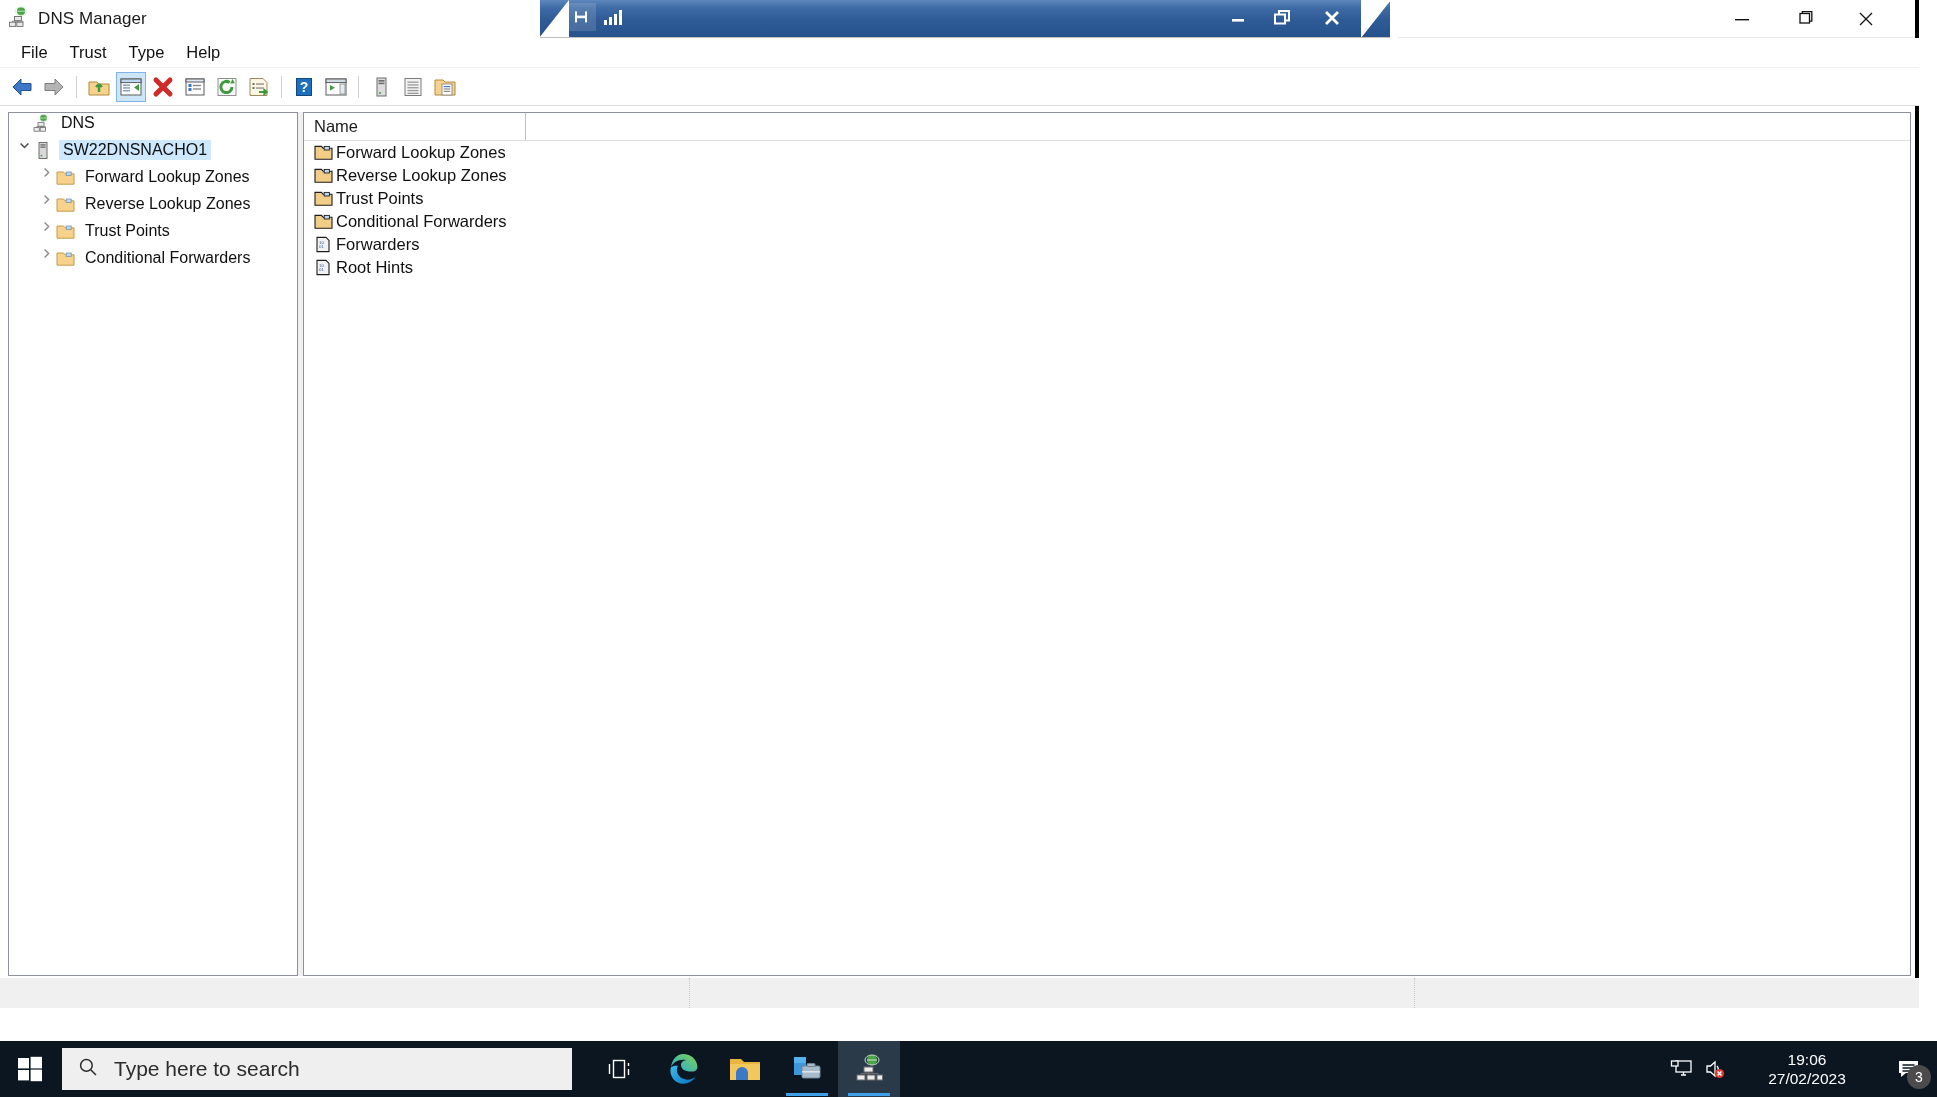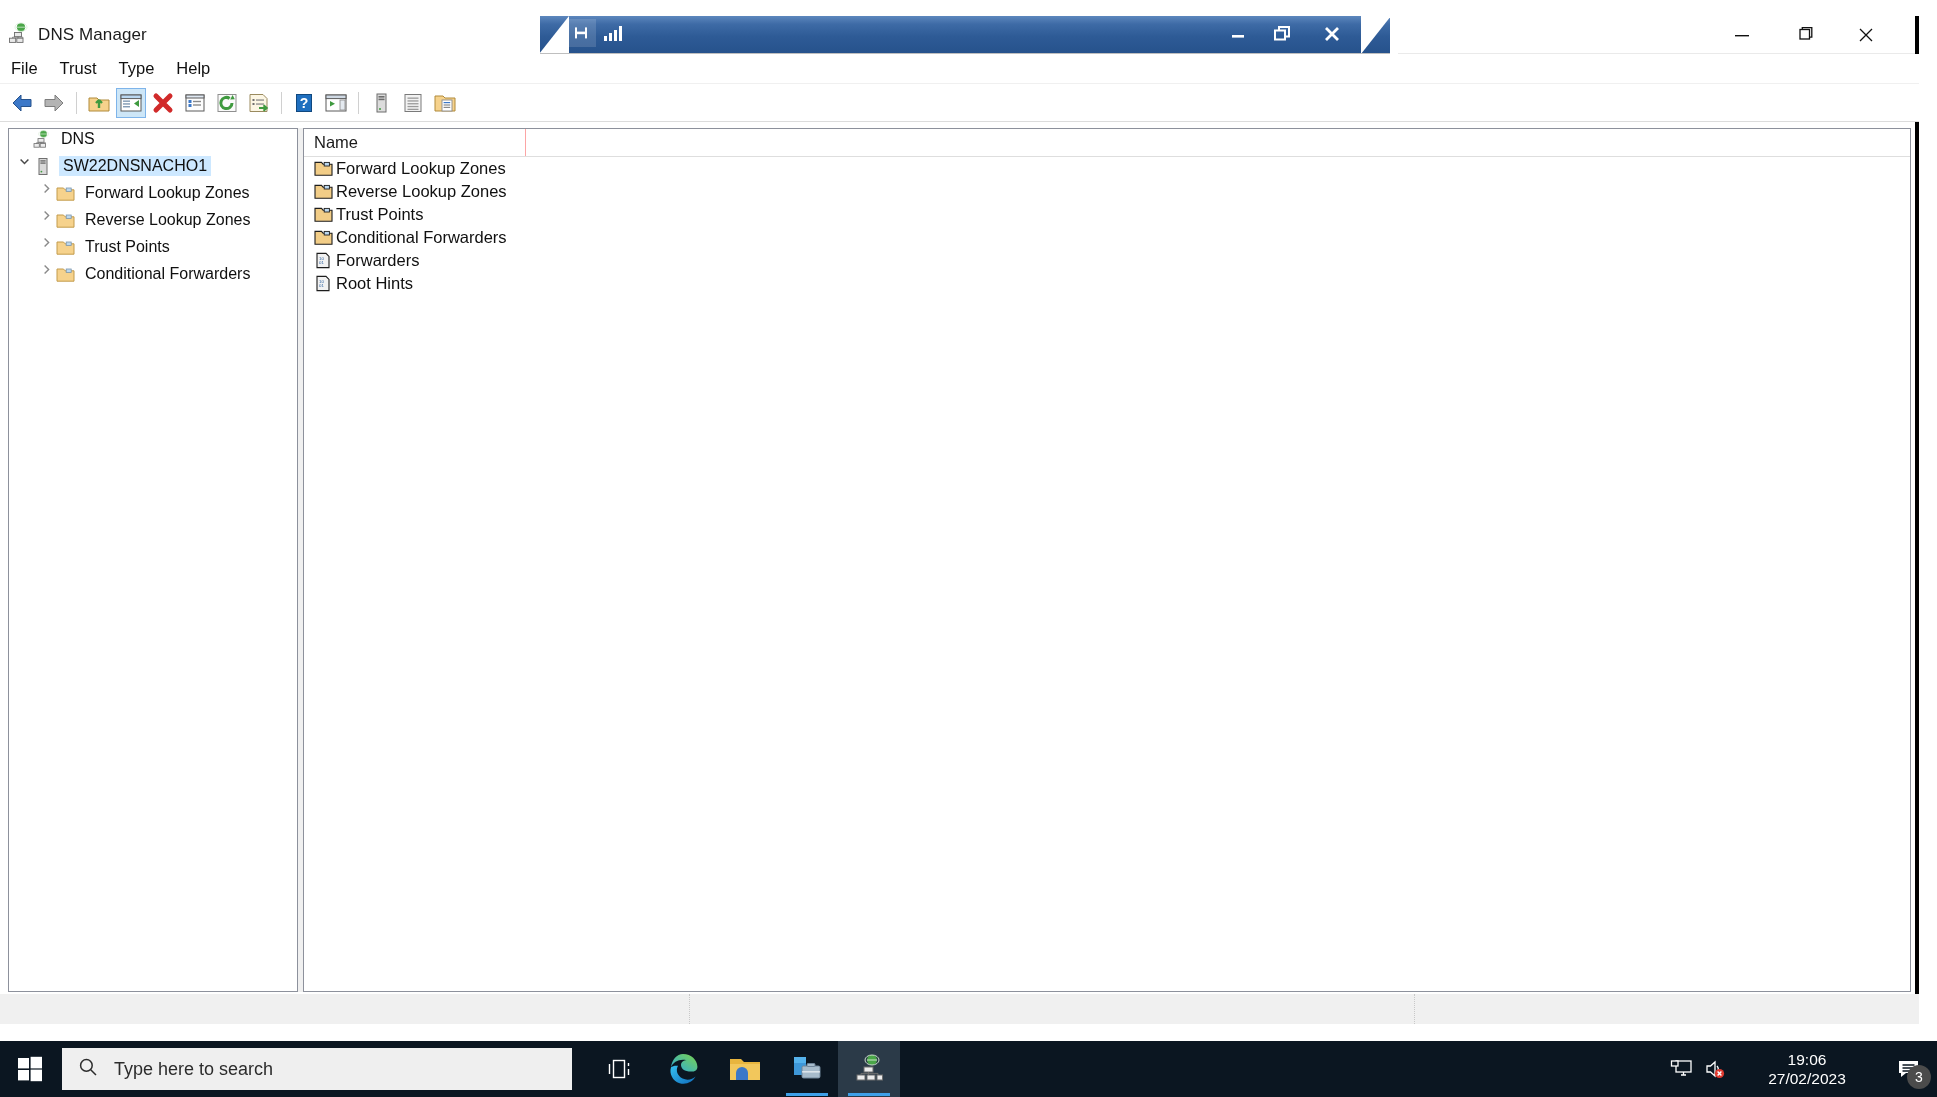--- a/index.html
+++ b/index.html
@@ -13,21 +13,21 @@
   #screen {
     position: relative;
     width: 1937px; height: 1097px;
     background: #ffffff;
     overflow: hidden;
   }
 
   
   #outer-window {
     position: absolute;
-    left: 0; top: 16px;
+    left: 0; top: 0;
     width: 1919px; height: 1008px;
     background: #ffffff;
     border-right: 4px solid #000000;
     box-sizing: border-box;
   }
 
   #outer-titlebar {
     position: absolute;
     left: 0; top: 0;
     width: 100%; height: 38px;
@@ -144,20 +144,21 @@
   #rdp-max { right: 86px; }
   #rdp-close { right: 36px; }
 
   
   #menubar {
     position: absolute;
     left: 0; top: 38px;
     width: 1919px; height: 30px;
     background: #ffffff;
     display: flex; align-items: center;
+    padding-left: 10px;
     box-sizing: border-box;
     border-bottom: 1px solid #f0f0f0;
   }
   .menu-item {
     font-size: 16.5px;
     color: #101010;
     padding: 3px 11px;
     cursor: default;
   }
 
@@ -310,21 +311,21 @@
   }
   #search-box {
     width: 510px; height: 42px;
     background: #efefef;
     display: flex; align-items: center;
     padding-left: 16px;
     box-sizing: border-box;
     margin-left: 2px;
   }
   #search-placeholder {
-    font-size: 18px;
+    font-size: 21px;
     color: #2c2c2c;
     margin-left: 16px;
   }
   .tb-app {
     width: 62px; height: 56px;
     display: flex; align-items: center; justify-content: center;
     position: relative;
   }
   .tb-app.active { background: #2b3a48; }
   .tb-app.running:after {

